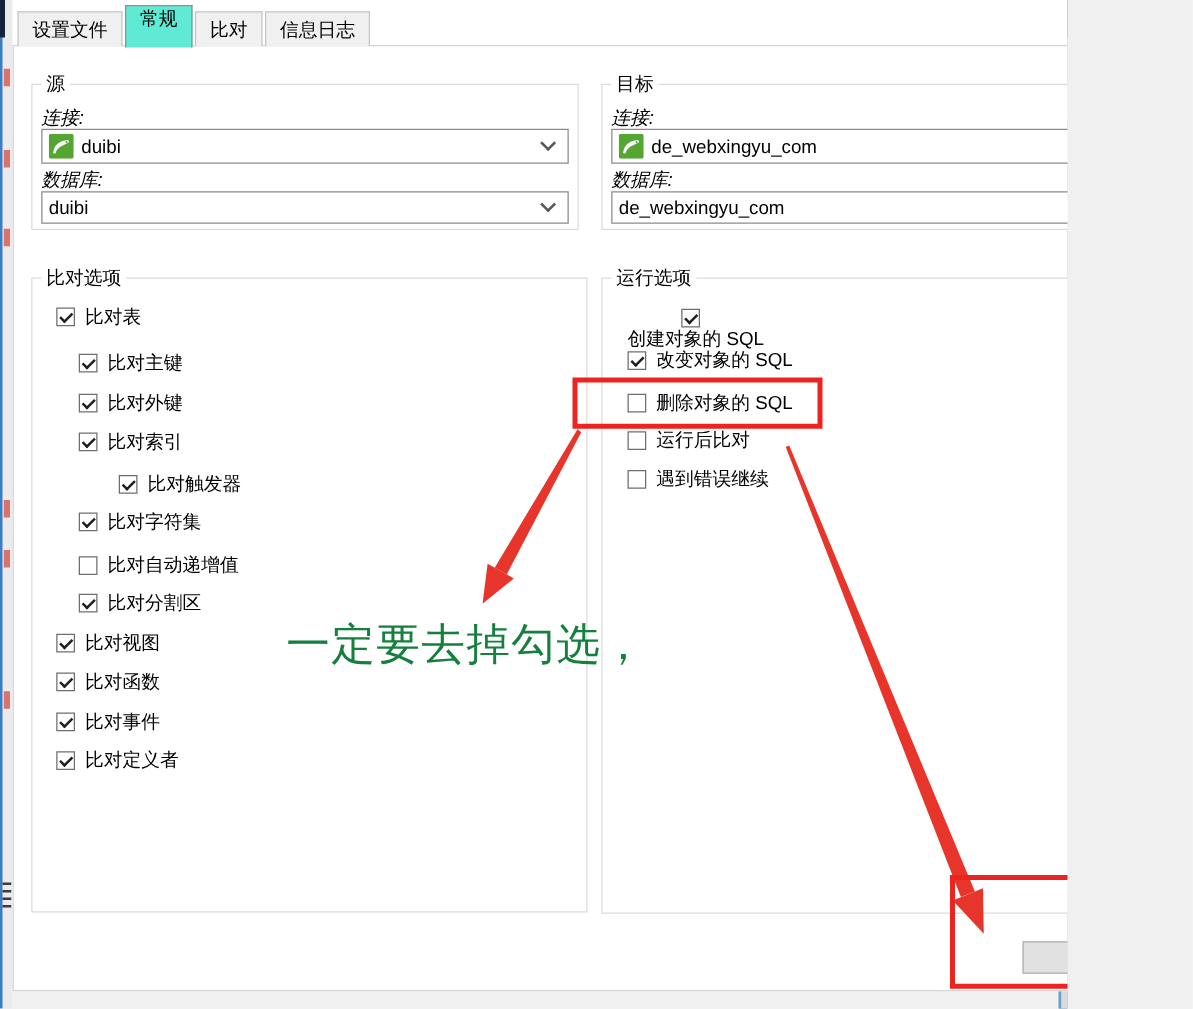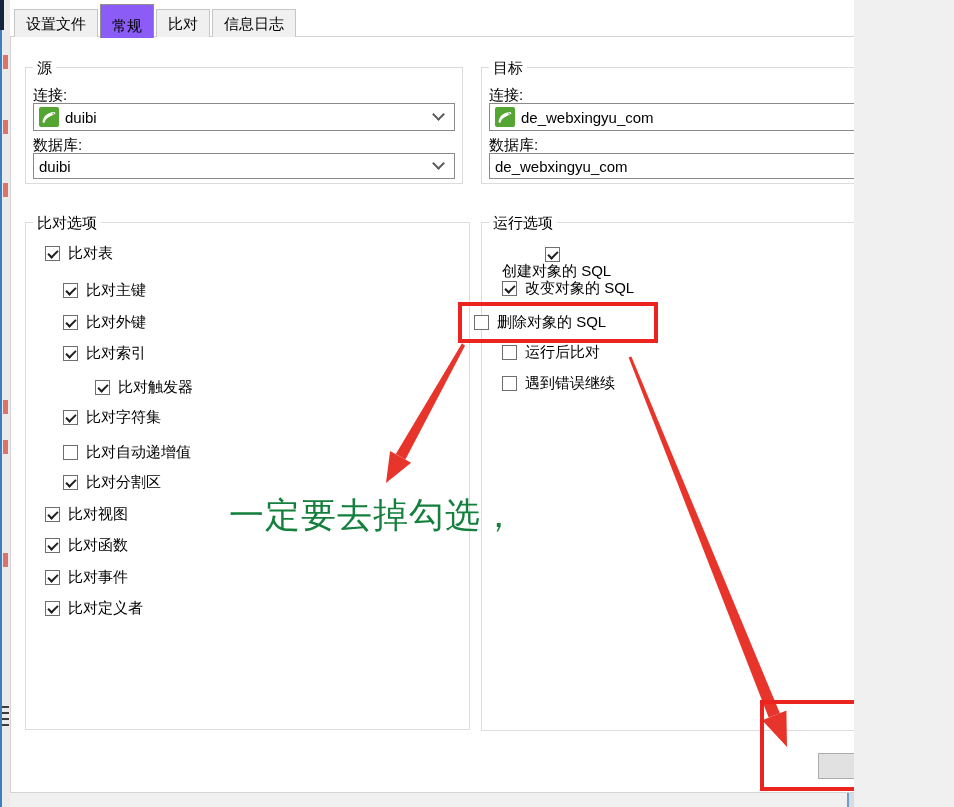--- a/index.html
+++ b/index.html
@@ -23,40 +23,40 @@
 
   
   .top-band { position:absolute; left:10px; top:0; width:934px; height:36px; background:#fff; }
   .tabbar { position:absolute; left:14px; top:3px; height:34px; display:flex; align-items:flex-end; z-index:3; }
   .tab {
     background:#f0f0f0; border:1px solid #c6c6c6; border-bottom:none;
     height:28px; padding:5px 11px; font-size:15px; margin-right:2px;
     white-space:nowrap; cursor:default;
   }
   .tab.active {
-    background:#8b5cf6; border:1px solid #8f8f8f; border-bottom:none;
-    height:34px; padding-top:12px; margin-bottom:-1px; position:relative; z-index:4;
+    background:#5eead4; border:1px solid #8f8f8f; border-bottom:none;
+    height:34px; padding-top:1px; margin-bottom:-1px; position:relative; z-index:4;
   }
   .panel {
     position:absolute; left:10px; top:36px; width:934px; height:757px;
     background:#fff; border:1px solid #d4d4d4;
   }
 
   
   .groupbox { position:absolute; border:1px solid #dcdcdc; background:#fff; }
   .groupbox > .gb-title {
     position:absolute; top:-9px; left:7px; background:#fff; padding:0 4px;
     font-size:15px; line-height:17px; white-space:nowrap;
   }
   .gb-source  { left:25px;  top:67px;  width:438px; height:117px; }
   .gb-target  { left:481px; top:67px;  width:448px; height:117px; }
   .gb-compare { left:25px;  top:222px; width:445px; height:508px; }
   .gb-run     { left:481px; top:222px; width:447px; height:509px; }
 
-  .field-label { position:absolute; font-size:15px; line-height:17px; }
+  .field-label { position:absolute; font-size:15px; line-height:17px;font-style:italic; }
 
   .combo {
     position:absolute; background:#fff; border:1px solid #8a8a8a;
     display:flex; align-items:center; padding:0 26px 0 5px; font-size:15px;
     cursor:default;
   }
   .combo .val { white-space:nowrap; overflow:hidden; }
   .chev { position:absolute; right:11px; top:50%; width:9px; height:9px; margin-top:-7px; }
   .chev::before { content:''; position:absolute; left:0; top:0; width:7px; height:7px;
     border-right:2px solid #5a5a5a; border-bottom:2px solid #5a5a5a; transform:rotate(45deg); }
@@ -223,21 +223,21 @@
     <span class="gb-title">运行选项</span>
   </div>
   <div class="check-row" style="left:502px; top:247px;flex-direction:column;">
     <span class="cb checked"></span>
     <span class="cb-label">创建对象的 SQL</span>
   </div>
   <div class="check-row" style="left:502px; top:278px;">
     <span class="cb checked"></span>
     <span class="cb-label">改变对象的 SQL</span>
   </div>
-  <div class="check-row" style="left:474px; top:312px;">
+  <div class="check-row" style="left:502px; top:312px;">
     <span class="cb"></span>
     <span class="cb-label">删除对象的 SQL</span>
   </div>
   <div class="check-row" style="left:502px; top:342px;">
     <span class="cb"></span>
     <span class="cb-label">运行后比对</span>
   </div>
   <div class="check-row" style="left:502px; top:373px;">
     <span class="cb"></span>
     <span class="cb-label">遇到错误继续</span>

